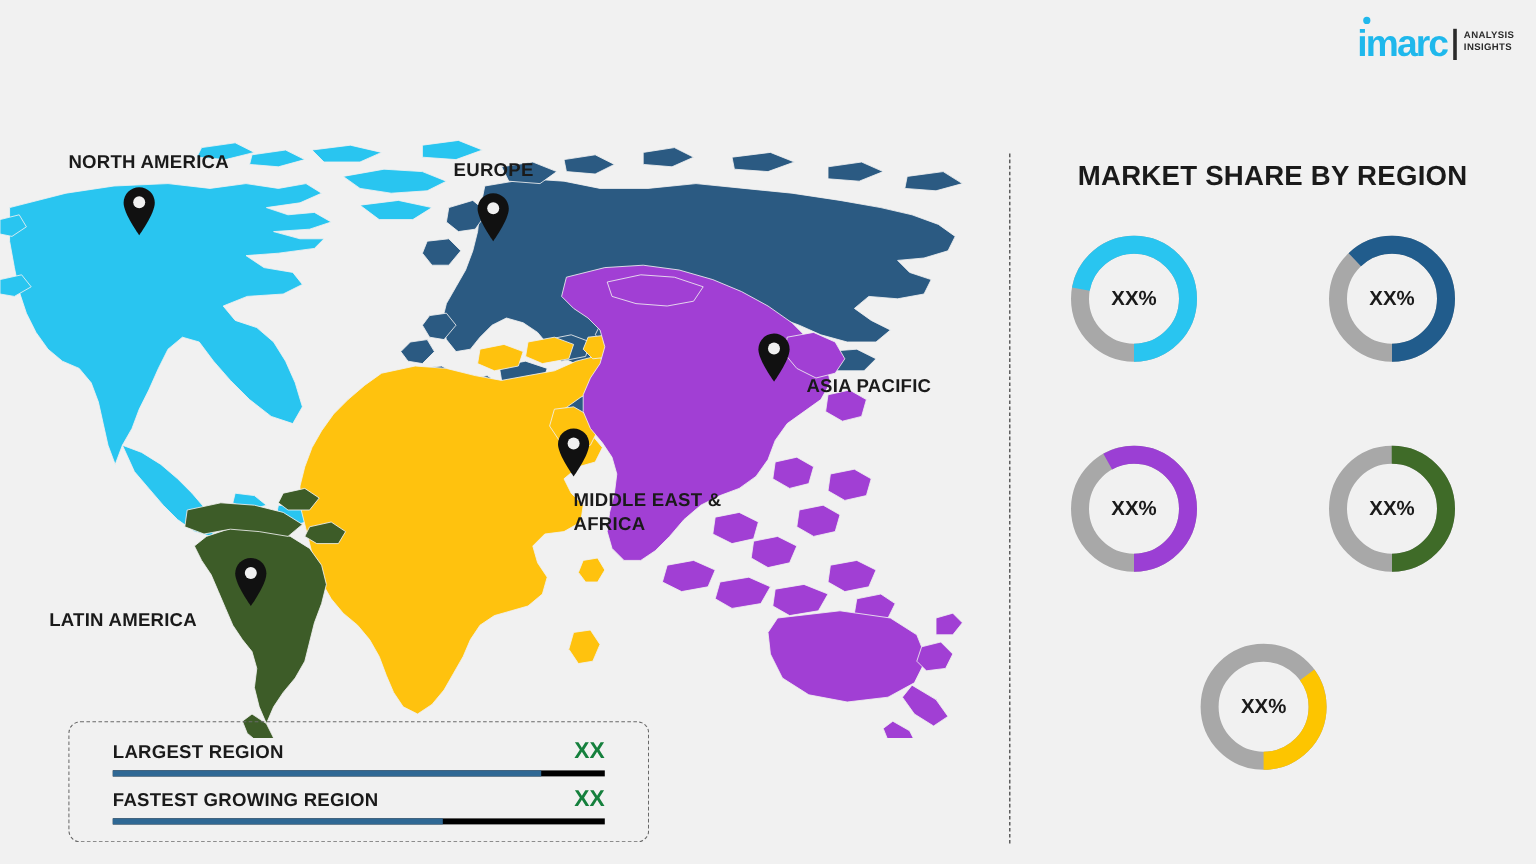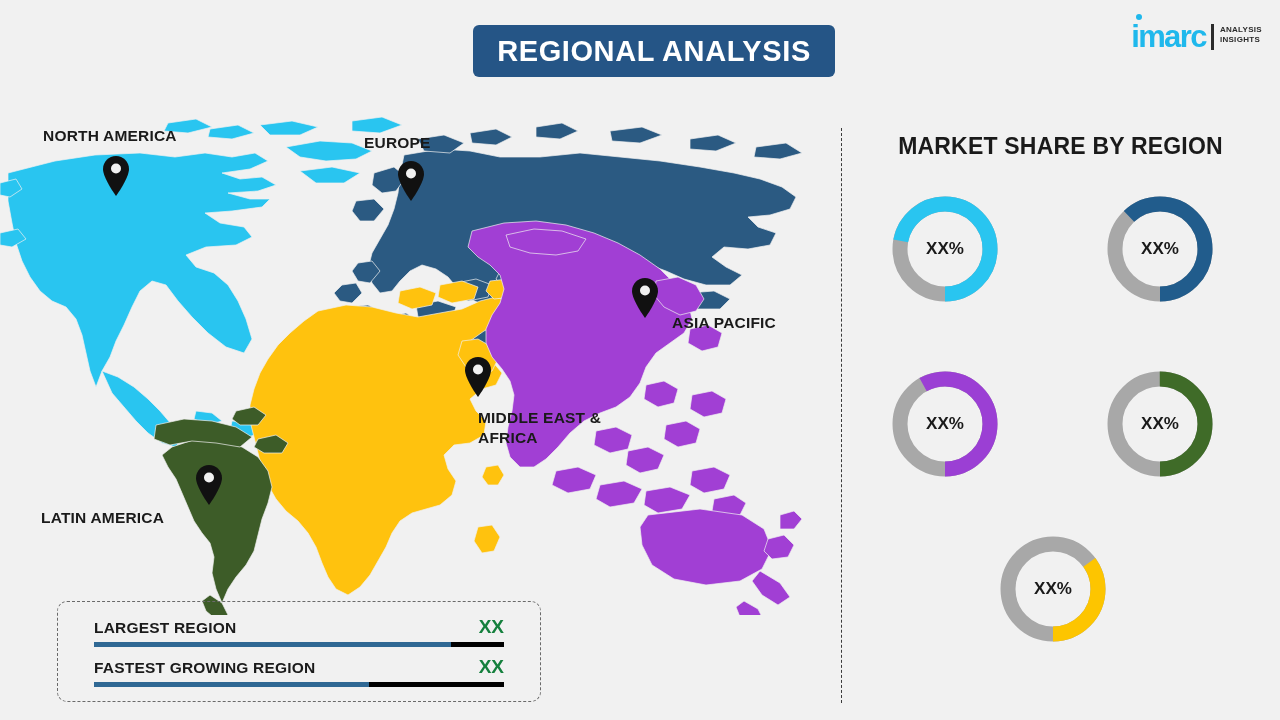--- a/index.html
+++ b/index.html
@@ -40,22 +40,22 @@
 
   
   .map-wrap { position: absolute; left: 0; top: 95px; width: 820px; height: 520px; }
   .map-wrap svg { width: 100%; height: 100%; display: block; }
 
   
   .map-label {
     position: absolute; font-size: 15.5px; font-weight: bold; color: #1a1a1a;
     letter-spacing: .2px; line-height: 20px; white-space: pre-line;
   }
-  .lbl-na { left: 43px; top: 126px; }
-  .lbl-eu { left: 364px; top: 133px; }
+  .lbl-na { left: 57px; top: 126px; }
+  .lbl-eu { left: 378px; top: 133px; }
   .lbl-ap { left: 672px; top: 313px; }
   .lbl-mea { left: 478px; top: 408px; }
   .lbl-la { left: 41px; top: 508px; }
 
   
   .pin { position: absolute; width: 30px; height: 42px; }
   .pin svg { width: 100%; height: 100%; display: block; }
   .pin-na  { left: 101px; top: 155px; }
   .pin-eu  { left: 396px; top: 160px; }
   .pin-ap  { left: 630px; top: 277px; }
@@ -95,23 +95,20 @@
   .d1 { left: 237px; top: 8px;   }
   .d2 { left: 22px;  top: 183px; }
   .d3 { left: 237px; top: 183px; }
   .d4 { left: 130px; top: 348px; }
 </style>
 </head>
 <body>
 
 <div class="canvas">
 
-  <div class="title-banner">
-    <span>REGIONAL ANALYSIS</span>
-  </div>
 
   <div class="logo">
     <div class="logo-word">
       <span class="logo-dot"></span>
       <span class="logo-im">imarc</span>
     </div>
     <div class="logo-bar"></div>
     <div class="logo-tag">
       <div>ANALYSIS</div>
       <div>INSIGHTS</div>

